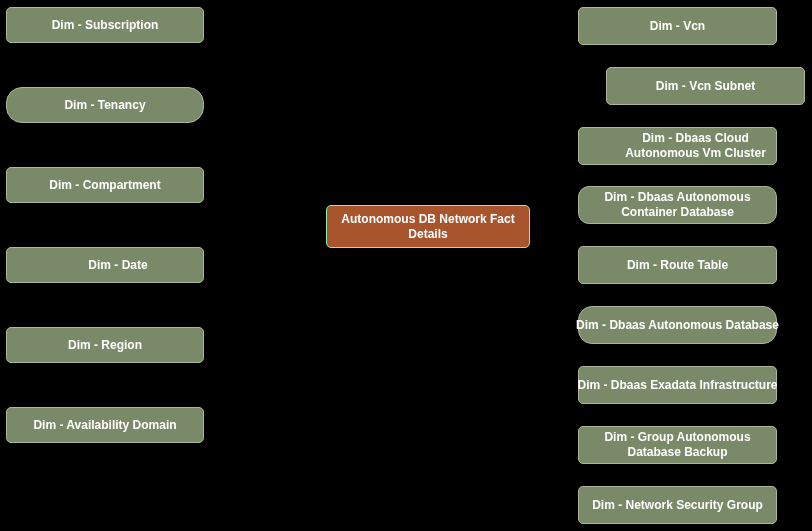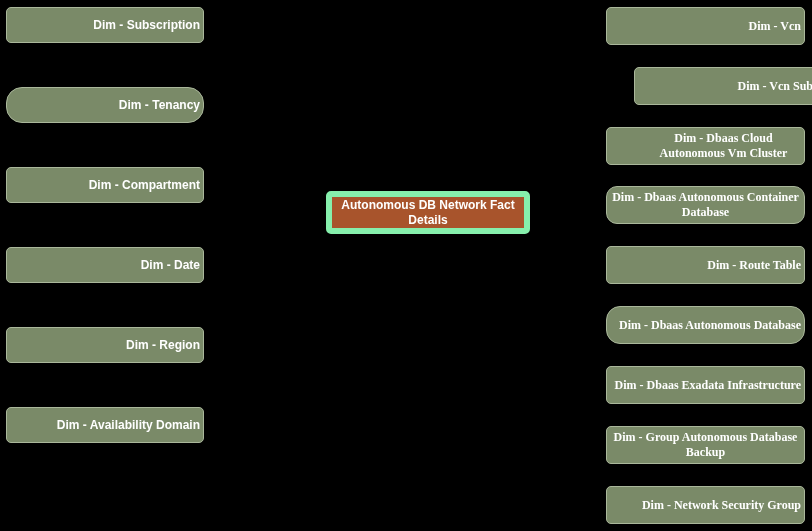--- a/index.html
+++ b/index.html
@@ -13,44 +13,44 @@
     height: 531px;
     background: #000000;
     overflow: hidden;
     font-family: "Liberation Sans", sans-serif;
   }
   .node {
     position: absolute;
     box-sizing: border-box;
     display: flex;
     align-items: center;
-    justify-content: flex-end;
+    justify-content: center;
     text-align: center;
     border-radius: 5px;
     color: #ffffff;
     font-size: 12px;
     font-weight: bold;
     line-height: 15px;
     padding: 2px 3px;
     cursor: default;
   }
   .dim {
     background: #7a8a68;
     border: 1px solid #aab79b;
   }
   .fact {
     background: #a8542c;
-    border: 6px solid #86efac;
+    border: 1px solid #86efac;
     left: 326px;
-    top: 191px;
+    top: 205px;
     width: 204px;
     height: 43px;
   }
   .dim-left  { left: 6px;   width: 198px; height: 36px; }
-  .dim-right { left: 606px; width: 199px; height: 38px; font-family: Liberation Serif, serif; }
+  .dim-right { left: 578px; width: 199px; height: 38px; }
   .l0 { top: 7px; }
   .l1 { top: 87px; border-radius: 16px; }
   .l2 { top: 167px; }
   .l3 { top: 247px; padding-left: 29px; }
   .l4 { top: 327px; }
   .l5 { top: 407px; }
   .r0 { top: 7px; }
   .r1 { top: 67px; margin-left: 28px; }
   .r2 { top: 127px; padding-left: 39px; }
   .r3 { top: 186px; border-radius: 11px; }

